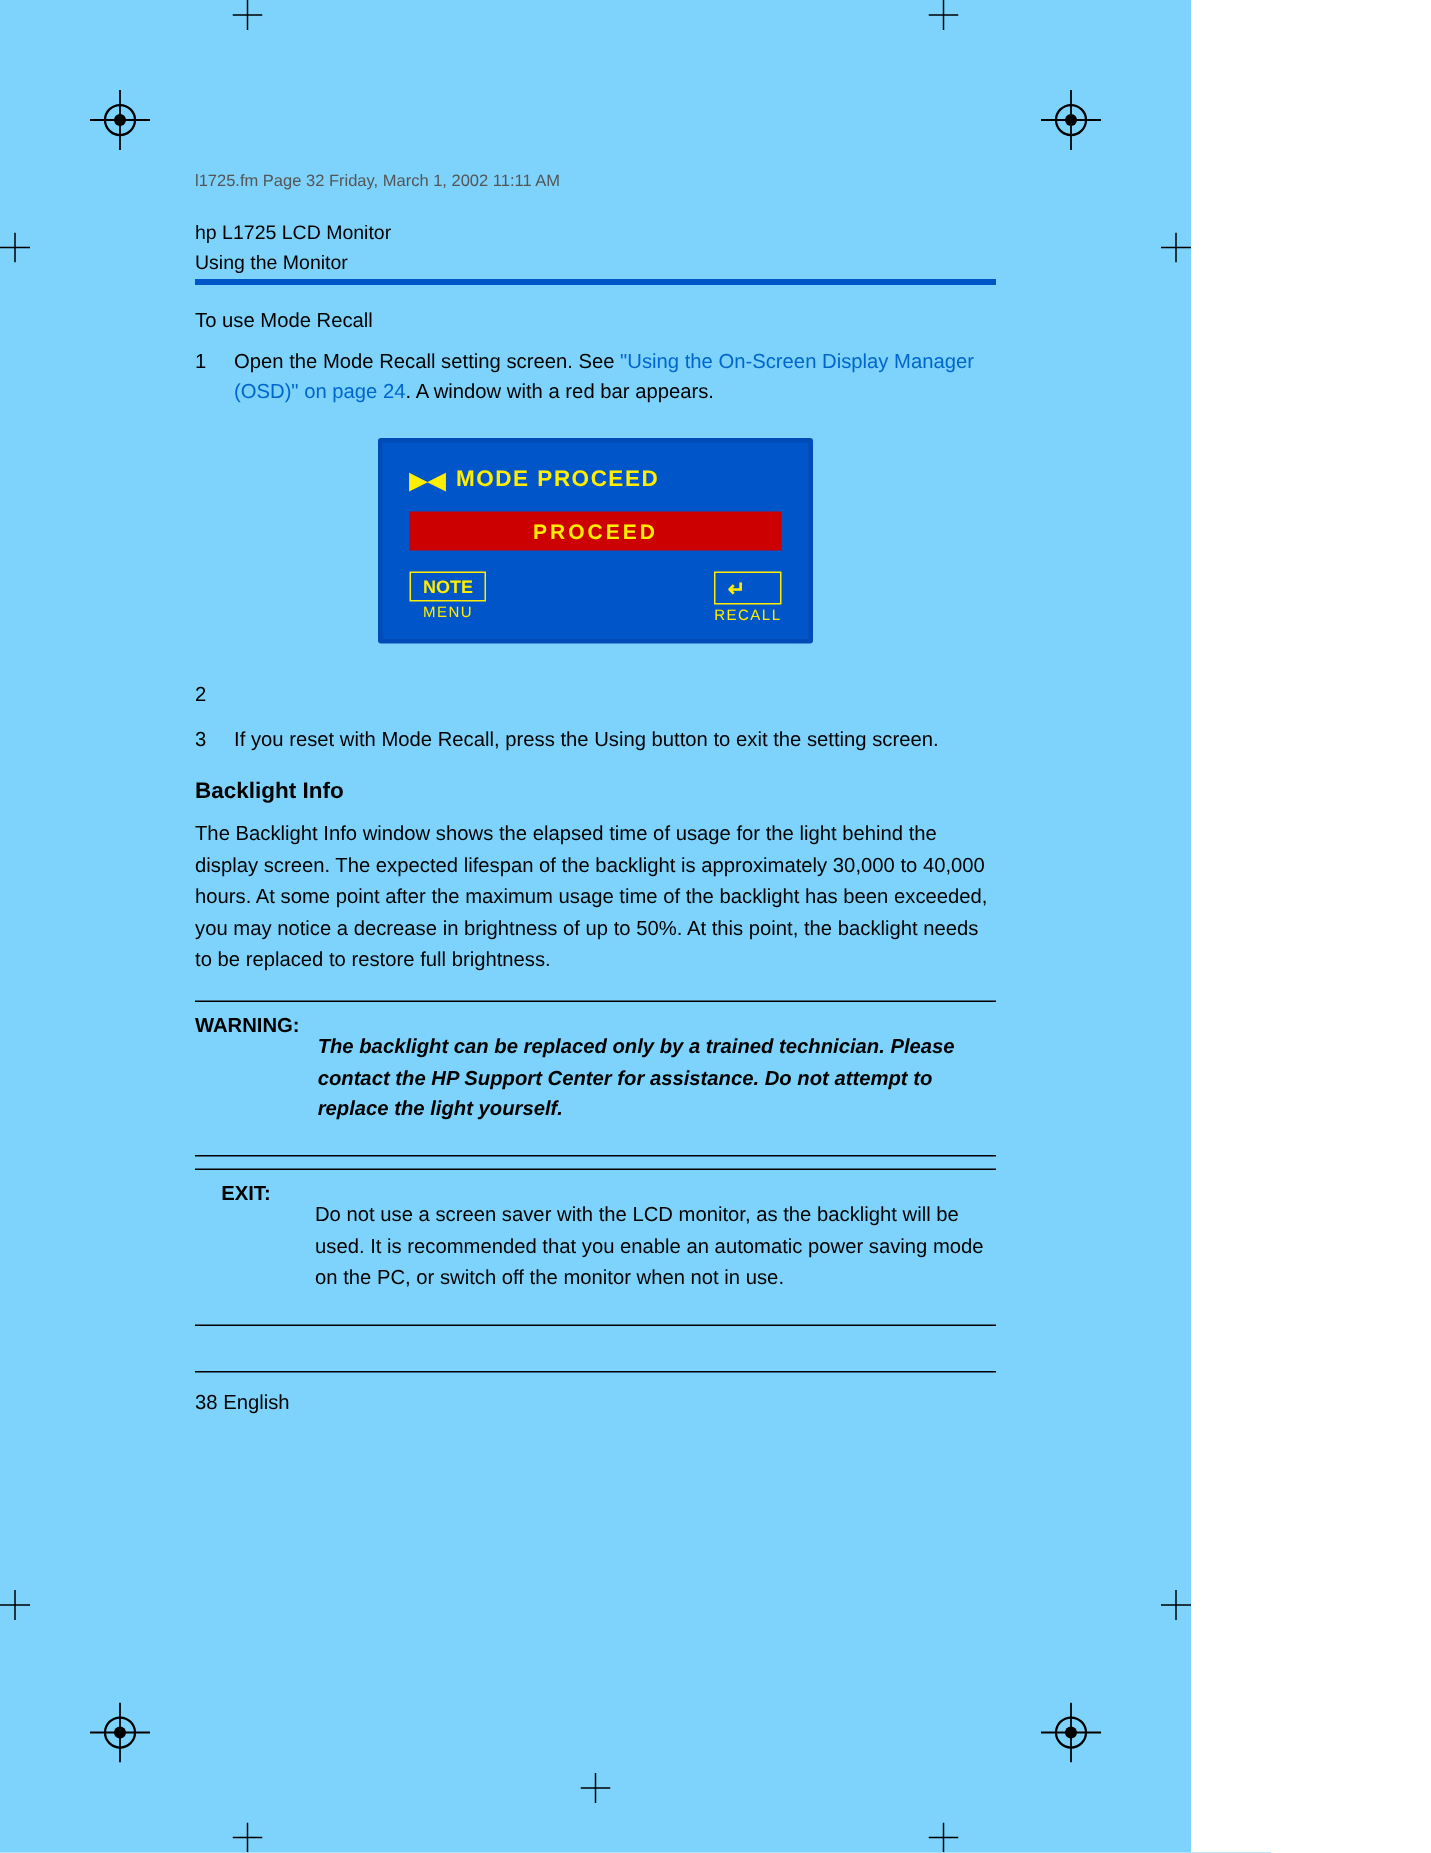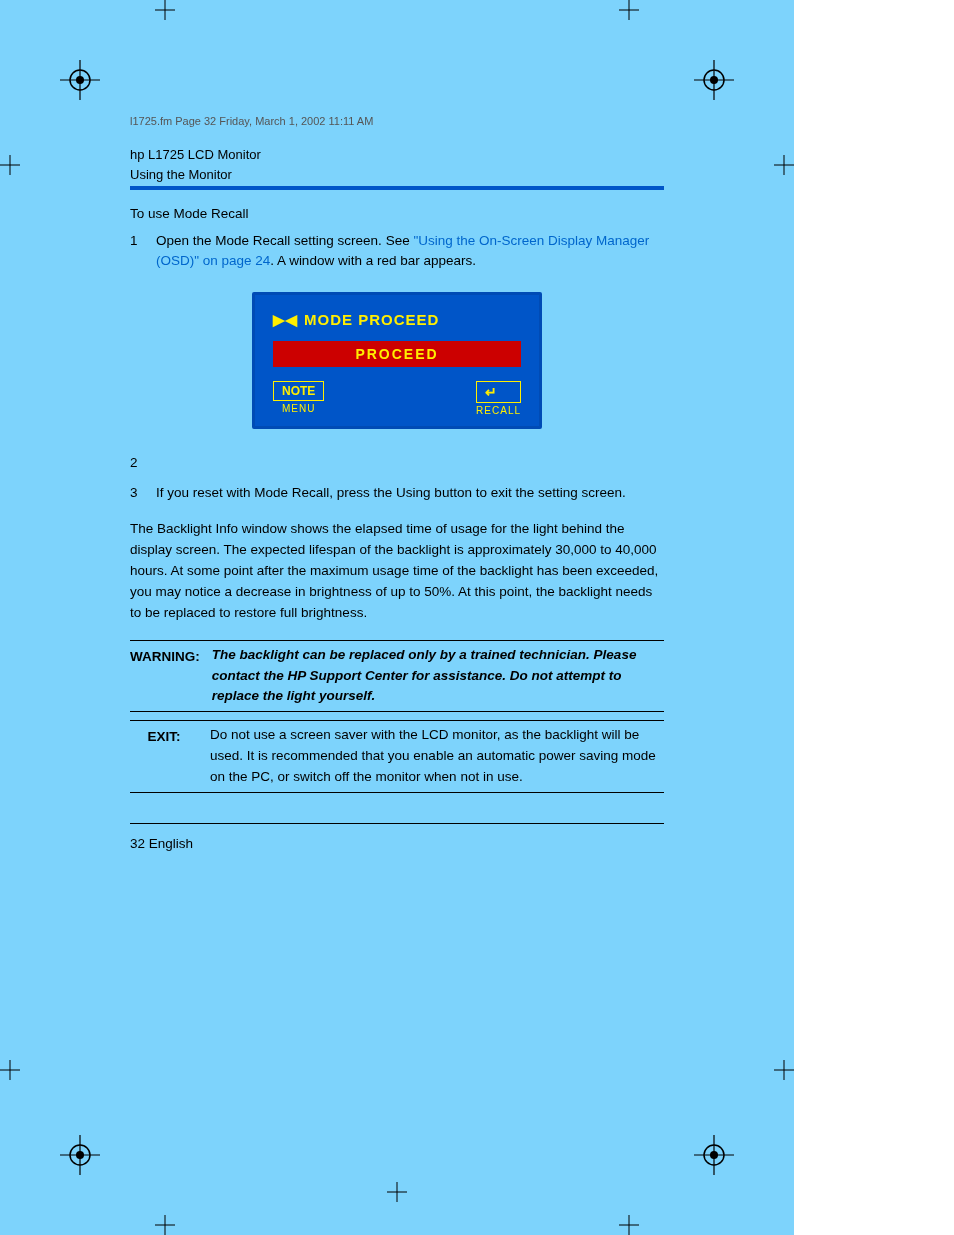--- a/index.html
+++ b/index.html
@@ -194,21 +194,21 @@
       vertical-align: top;
       padding: 8px 12px 8px 0;
       white-space: nowrap;
       width: 80px;
       text-align: center;
     }
 
     .notice-content {
       font-size: 13.5px;
       vertical-align: top;
-      padding: 4px 0;
+      padding: 20px 0;
       line-height: 1.55;
     }
 
     .notice-content.bold-italic {
       font-weight: bold;
       font-style: italic;
     }
 
     
     .footer-rule {
@@ -373,20 +373,21 @@
     <ol class="numbered-list" start="2">
       <li>
         <span class="num">2</span>
       </li>
       <li>
         <span class="num">3</span>
         <span>If you reset with Mode Recall, press the Using button to exit the setting screen.</span>
       </li>
     </ol>
 
+    <div class="section-heading">Backlight Info</div>
 
     <p class="body-text">The Backlight Info window shows the elapsed time of usage for the light behind the display screen. The expected lifespan of the backlight is approximately 30,000 to 40,000 hours. At some point after the maximum usage time of the backlight has been exceeded, you may notice a decrease in brightness of up to 50%. At this point, the backlight needs to be replaced to restore full brightness.</p>
 
     <table class="notice-table">
       <tbody>
           <tr class="notice-row">
         <td class="notice-label">WARNING:</td>
         <td class="notice-content bold-italic">The backlight can be replaced only by a trained technician. Please contact the HP Support Center for assistance. Do not attempt to replace the light yourself.</td>
       </tr>
     </tbody>
@@ -397,16 +398,16 @@
     <table class="notice-table">
       <tbody>
           <tr class="notice-row">
         <td class="notice-label">EXIT:</td>
         <td class="notice-content">Do not use a screen saver with the LCD monitor, as the backlight will be used. It is recommended that you enable an automatic power saving mode on the PC, or switch off the monitor when not in use.</td>
       </tr>
     </tbody>
       </table>
 
     <div class="footer-rule"></div>
-    <div class="footer-text">32 English</div>
+    <div class="footer-text">38 English</div>
 
   </div>
 </div>
 
 </body></html>

